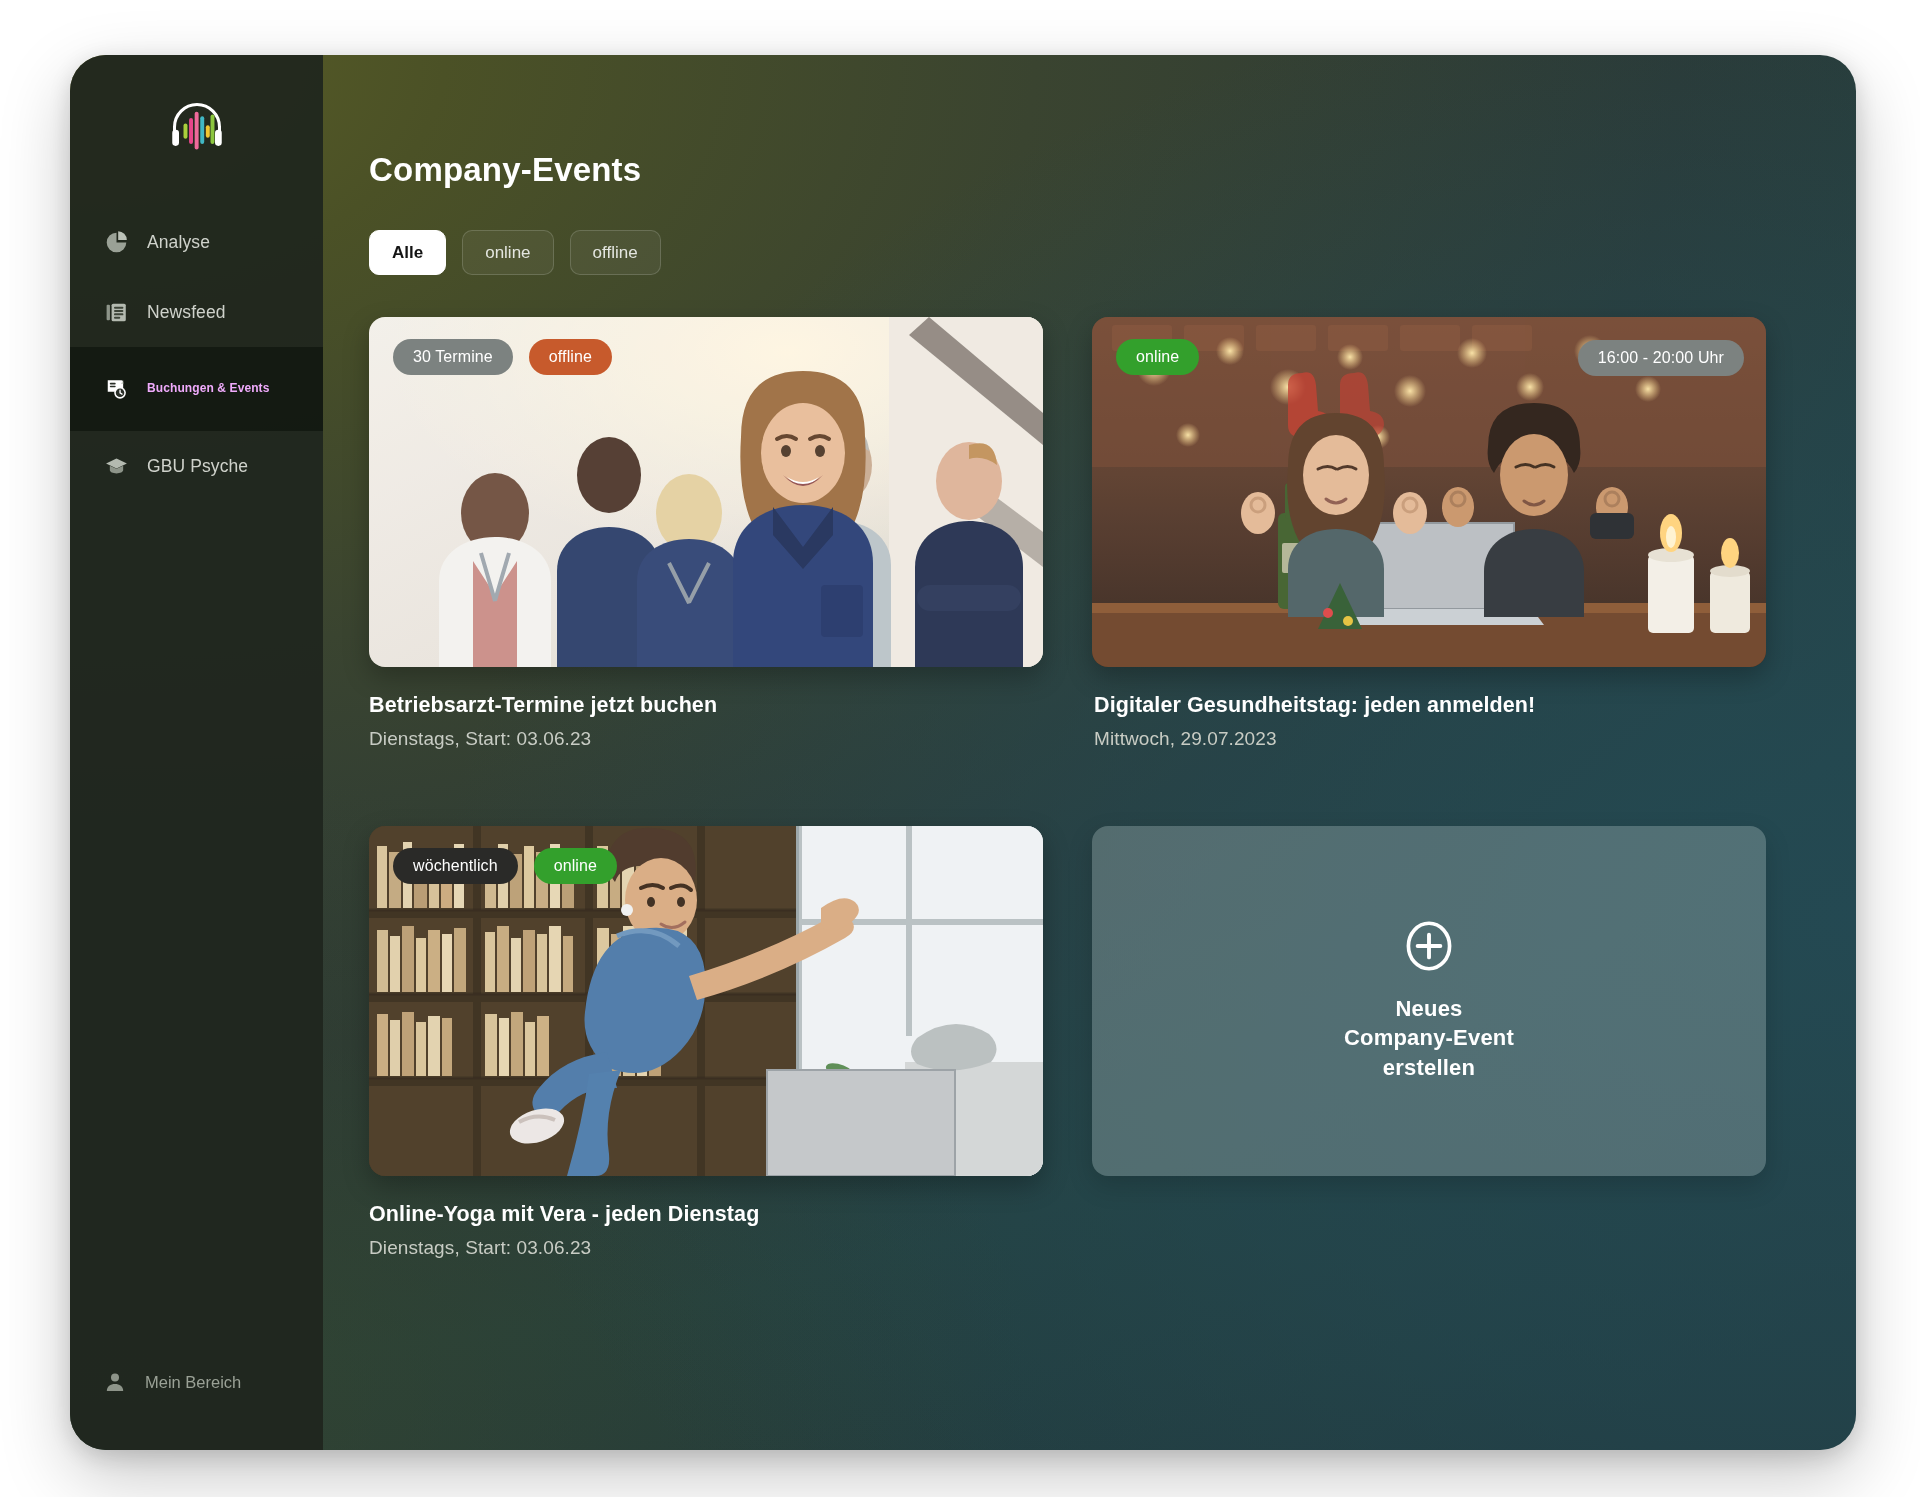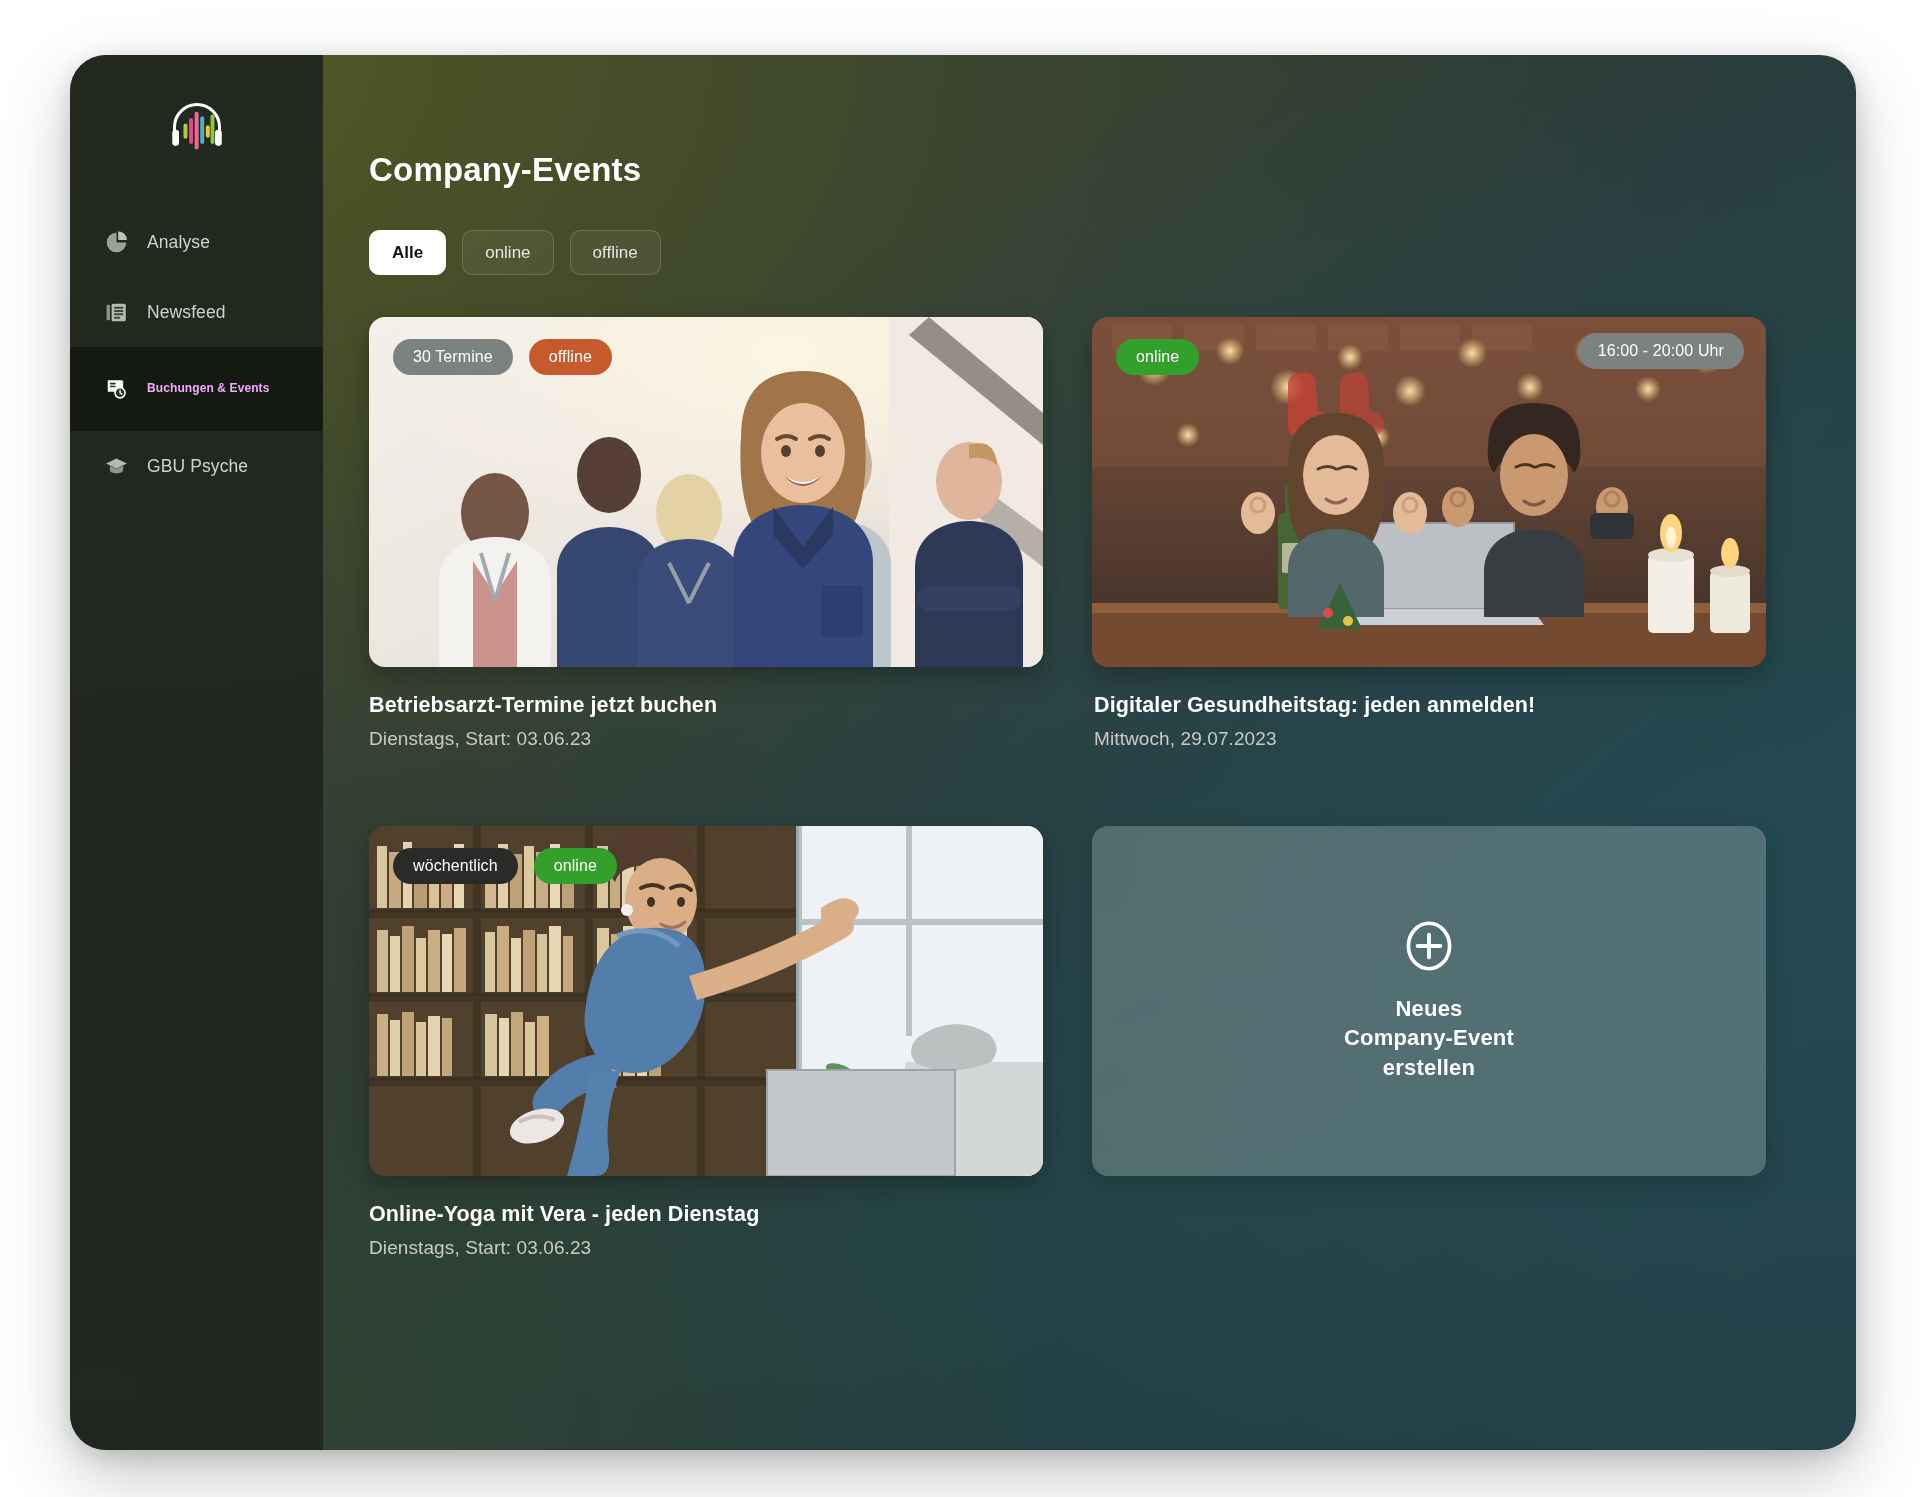--- a/index.html
+++ b/index.html
@@ -195,21 +195,21 @@
     white-space: nowrap;
     letter-spacing: .1px;
   }
   .badge.grey   { background: #7c8280; }
   .badge.orange { background: #c75a2c; }
   .badge.green  { background: #33a02c; }
   .badge.dark   { background: #2a2a28; }
 
   .badge-right {
     position: absolute;
-    top: 16px;
+    top: 23px;
     right: 22px;
     z-index: 4;
   }
 
   .card-title {
     margin-top: 26px;
     font-size: 21.5px;
     font-weight: 700;
     color: #ffffff;
     letter-spacing: .1px;
@@ -316,20 +316,29 @@
             <svg viewBox="0 0 24 24">
               <path d="M12 4.2 22 9l-10 4.8L2 9z" fill="#b4bab0"></path>
               <path d="M5.6 11.2v4.2c0 1.9 2.9 3.2 6.4 3.2s6.4-1.3 6.4-3.2v-4.2L12 14.2z" fill="#8d9489"></path>
             </svg>
           </span>
           <span class="nav-label">GBU Psyche</span>
         </div>
 
       </nav>
 
+      <div class="sidebar-bottom">
+        <span class="nav-ico">
+          <svg viewBox="0 0 24 24">
+              <circle cx="12" cy="7.4" r="4" fill="#8d9489"></circle>
+              <path d="M3.8 21c0-4.5 3.7-7 8.2-7s8.2 2.5 8.2 7z" fill="#8d9489"></path>
+            </svg>
+        </span>
+        <span class="nav-label">Mein Bereich</span>
+      </div>
 
     </aside>
 
     <main class="main">
 
       <h1 class="page-title">Company-Events</h1>
 
       <div class="filters">
         <div class="chip selected">Alle</div>
         <div class="chip">online</div>

